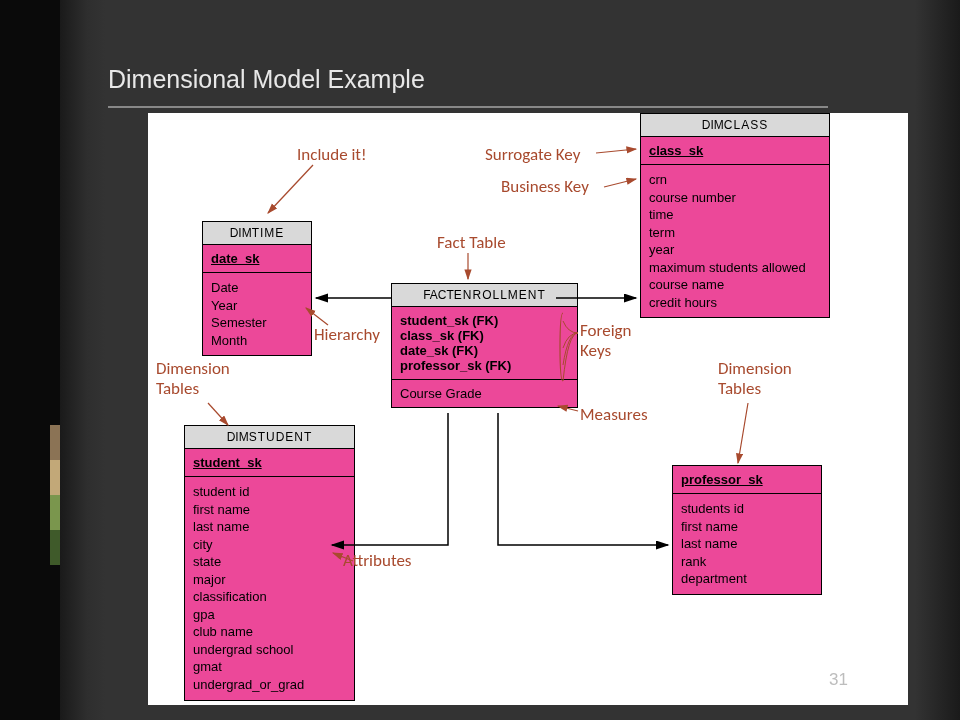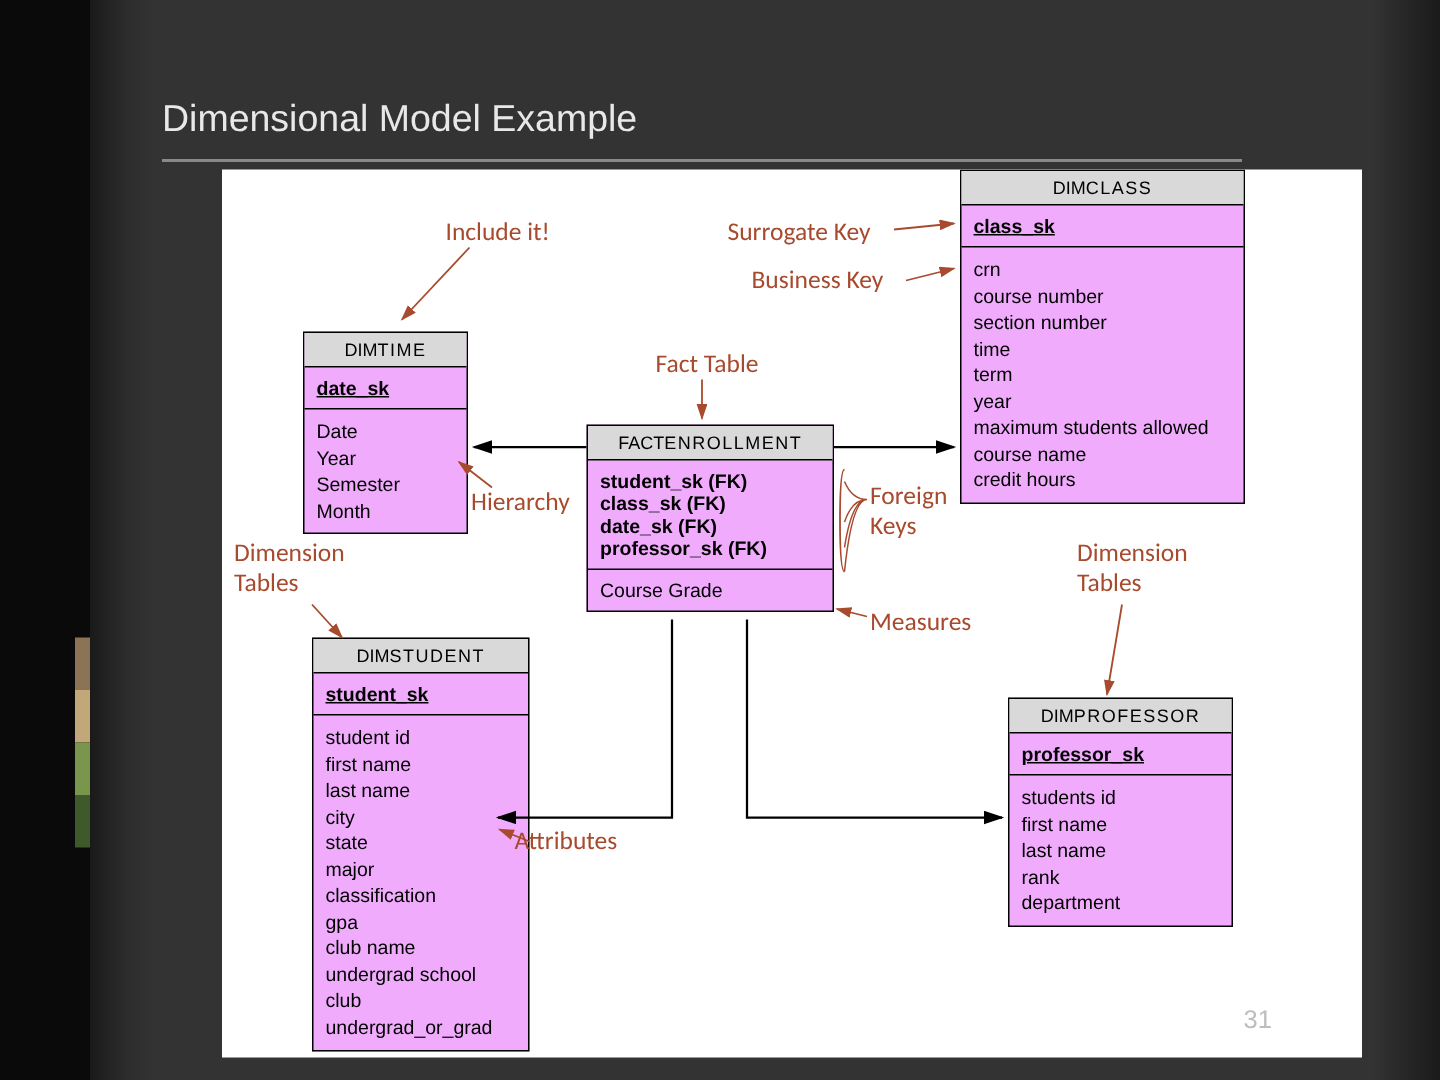--- a/index.html
+++ b/index.html
@@ -41,21 +41,21 @@
     position: absolute;
     left: 148px; top: 113px;
     width: 760px; height: 592px;
     background: #ffffff;
     overflow: hidden;
   }
 
   
   .entity {
     position: absolute;
-    background: #f0abfc;
+    background: #ec4899;
     border: 1.5px solid #000;
     font-family: 'Arial Narrow', Arial, sans-serif;
     font-size: 13px;
     color: #000;
   }
   .entity .hdr {
     background: #d9d9d9;
     border-bottom: 1.5px solid #000;
     padding: 4px 6px;
     text-align: center;
@@ -133,62 +133,60 @@
         <div>Month</div>
       </div>
   </div>
 
   <div class="entity" style="left:492px; top:0px; width:190px;">
     <div class="hdr"><span class="prefix">DIM</span><span>CLASS</span></div>
     <div class="pk">class_sk</div>
     <div class="attrs" id="attrs-class">
         <div>crn</div>
         <div>course number</div>
-        <div>section number</div>
         <div>time</div>
         <div>term</div>
         <div>year</div>
         <div>maximum students allowed</div>
         <div>course name</div>
         <div>credit hours</div>
       </div>
   </div>
 
-  <div class="entity" style="left:243px; top:170px; width:165px;">
+  <div class="entity" style="left:243px; top:170px; width:187px;">
     <div class="hdr"><span class="prefix">FACT</span><span>ENROLLMENT</span></div>
     <div class="fk-section" id="fks-enrollment">
         <div>student_sk (FK)</div>
         <div>class_sk (FK)</div>
         <div>date_sk (FK)</div>
         <div>professor_sk (FK)</div>
       </div>
     <div class="measure">Course Grade</div>
   </div>
 
-  <div class="entity" style="left:36px; top:312px; width:145px;margin-left:24px;">
+  <div class="entity" style="left:36px; top:312px; width:171px;">
     <div class="hdr"><span class="prefix">DIM</span><span>STUDENT</span></div>
     <div class="pk">student_sk</div>
     <div class="attrs" id="attrs-student">
         <div>student id</div>
         <div>first name</div>
         <div>last name</div>
         <div>city</div>
         <div>state</div>
         <div>major</div>
         <div>classification</div>
         <div>gpa</div>
         <div>club name</div>
         <div>undergrad school</div>
-        <div>club</div>
+        <div>gmat</div>
         <div>undergrad_or_grad</div>
       </div>
   </div>
 
   <div class="entity" style="left:524px; top:352px; width:150px;">
-    <div class="hdr"><span class="prefix">DIM</span><span>PROFESSOR</span></div>
     <div class="pk">professor_sk</div>
     <div class="attrs" id="attrs-professor">
         <div>students id</div>
         <div>first name</div>
         <div>last name</div>
         <div>rank</div>
         <div>department</div>
       </div>
   </div>
 

